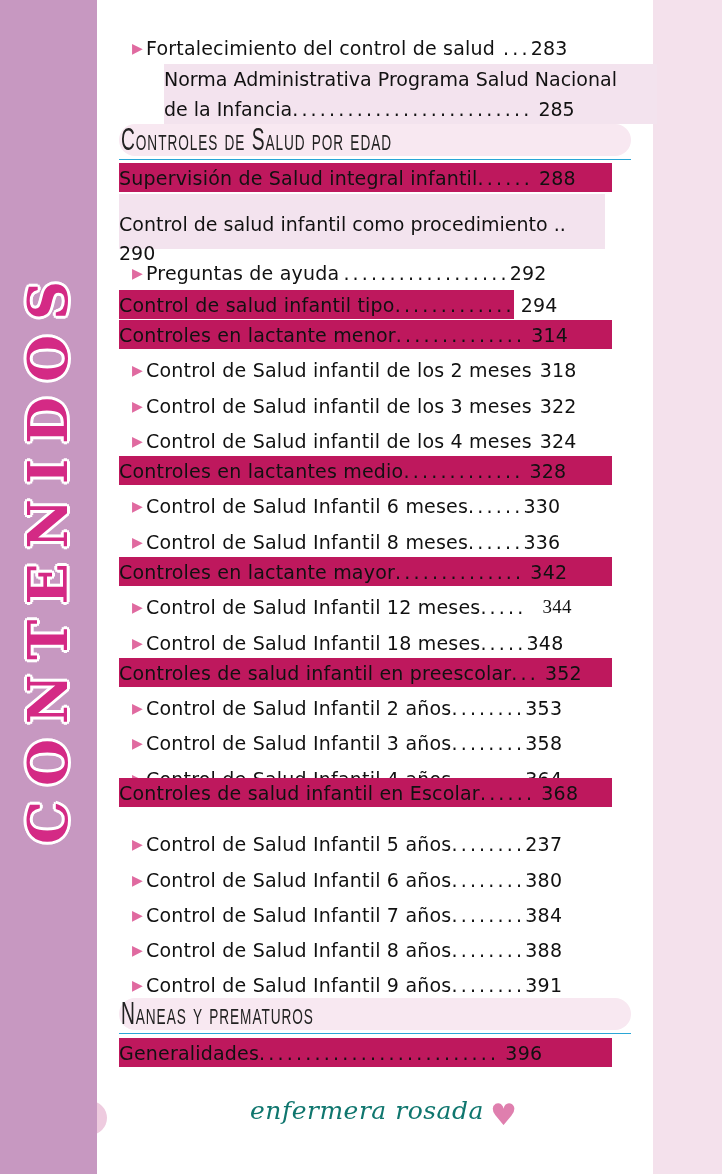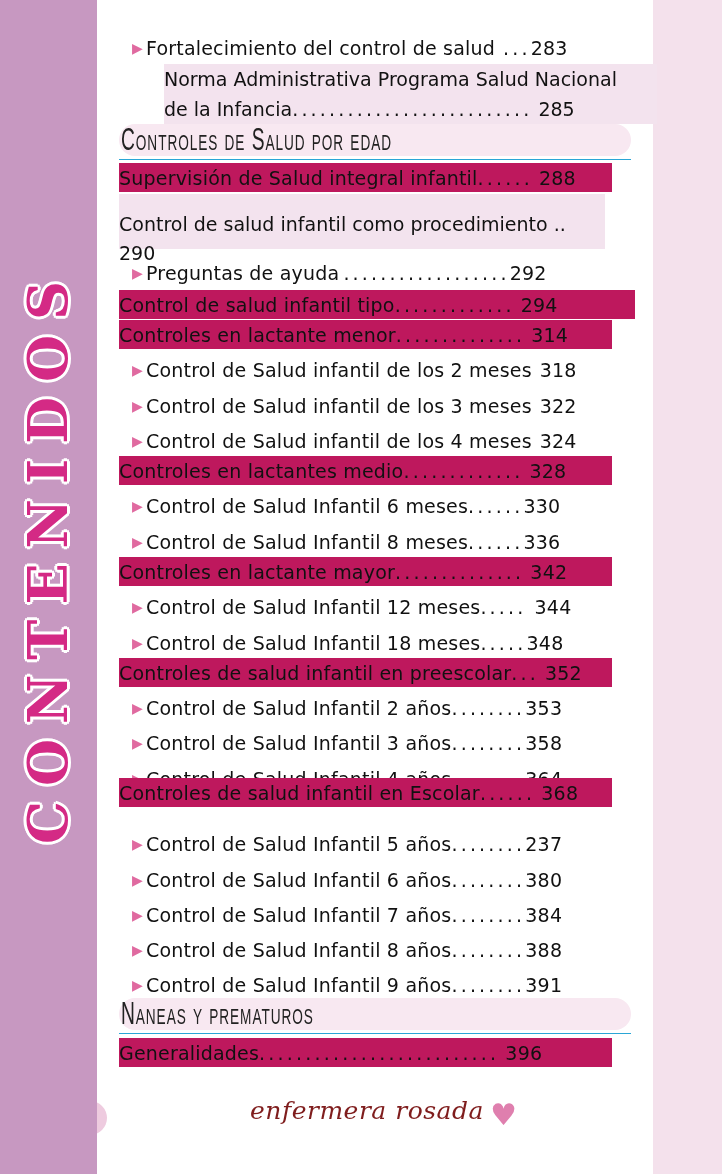--- a/index.html
+++ b/index.html
@@ -28,21 +28,21 @@
 
   .wrap { position:absolute; left:0; background:#f3e3ee; font-size:19px; line-height:30px; padding-right:4px; white-space:nowrap; }
 
   .sec-head { position:absolute; left:0; width:512px; height:36px; }
   .sec-pill { position:absolute; left:0; top:0; width:512px; height:32px; background:#f8e8f1; border-radius:16px; }
   .sec-title { position:absolute; left:2px; top:-2px; font-family:"Liberation Sans Narrow","Liberation Sans", sans-serif;
                font-size:31px; color:#222; transform:scaleX(0.62); transform-origin:left top; letter-spacing:1.5px;
                font-variant:small-caps; white-space:nowrap; }
   .sec-line { position:absolute; left:0; top:35px; width:512px; height:1px; background:#2aa6d6; }
 
-  .sig { position:absolute; left:250px; top:1096px; font-family:"DejaVu Serif", serif; font-style:italic; font-size:25px; color:#7f1d1d; letter-spacing:0.5px; }
+  .sig { position:absolute; left:250px; top:1096px; font-family:"DejaVu Serif", serif; font-style:italic; font-size:25px; color:#0f766e; letter-spacing:0.5px; }
   .heart { position:absolute; left:490px; top:1100px; font-size:30px; color:#df7fae; line-height:30px; }
 </style>
 </head>
 <body>
 
 <div class="left-band"></div>
 <div class="page-tab"></div>
 <div class="left-band-front"></div>
 <div class="right-band"></div>
 
@@ -84,21 +84,21 @@
   </div>
 
   <div class="row sub" style="top:258px;">
     <span class="tri">▶</span>
     <span class="label">Preguntas de ayuda</span>
     <span class="dots" style="margin-left:4px;">..................</span>
     <span class="page">292</span>
   </div>
 
   <div id="items">
-      <div class="row main" style="top: 290px; width: 516px;">
+      <div class="row main" style="top: 290px; width: 395px;">
         <span class="label">Control de salud infantil tipo</span>
         <span class="dots"> .............</span>
         <span class="page" style="margin-left: 6px;">294</span>
       </div>
       <div class="row main" style="top: 320px; width: 493px;">
         <span class="label">Controles en lactante menor</span>
         <span class="dots">..............</span>
         <span class="page" style="margin-left: 6px;">314</span>
       </div>
       <div class="row sub" style="top: 355px;">
@@ -138,21 +138,21 @@
       </div>
       <div class="row main" style="top: 557px; width: 493px;">
         <span class="label">Controles en lactante mayor</span>
         <span class="dots">..............</span>
         <span class="page" style="margin-left: 6px;">342</span>
       </div>
       <div class="row sub" style="top: 592px;">
         <span class="tri">▶</span>
         <span class="label">Control de Salud Infantil 12 meses</span>
         <span class="dots"> .....</span>
-        <span class="page" style="margin-left: 8px;">344</span>
+        <span class="page" style="margin-left: 16px; font-family: Liberation Serif, serif;">344</span>
       </div>
       <div class="row sub" style="top: 628px;">
         <span class="tri">▶</span>
         <span class="label">Control de Salud Infantil 18 meses</span>
         <span class="dots"> .....</span>
         <span class="page" style="margin-left: 0px;">348</span>
       </div>
       <div class="row main" style="top: 658px; width: 493px;">
         <span class="label">Controles de salud infantil en preescolar</span>
         <span class="dots">...</span>

